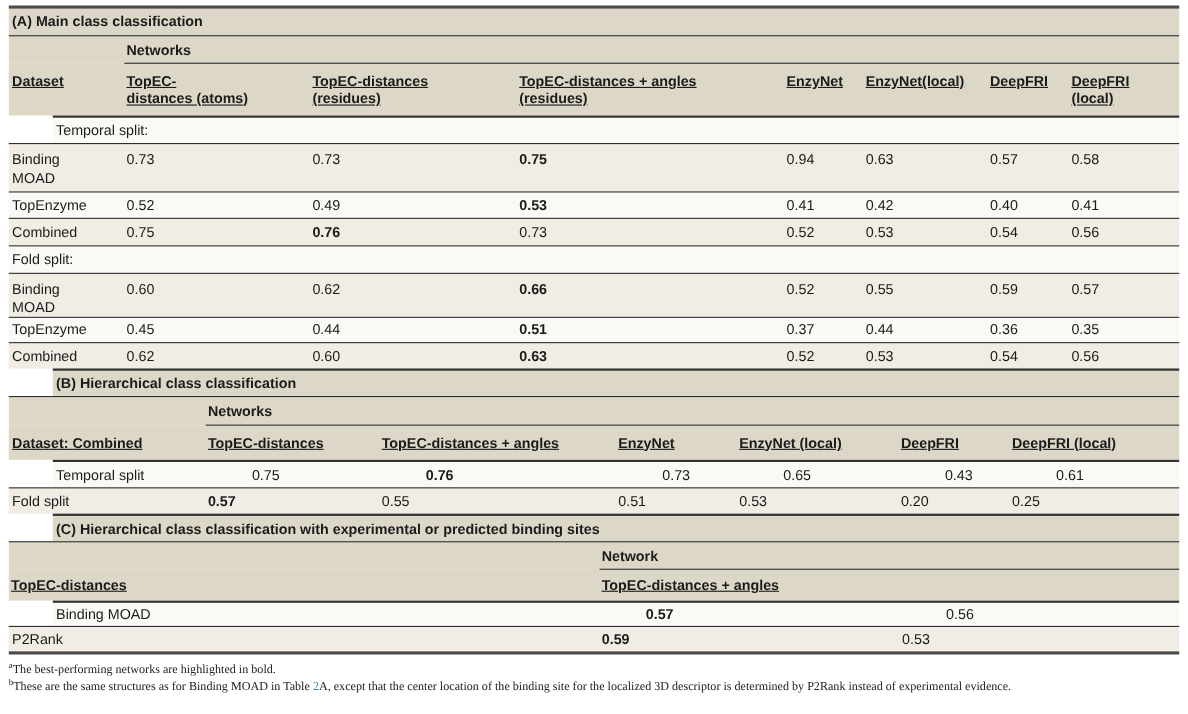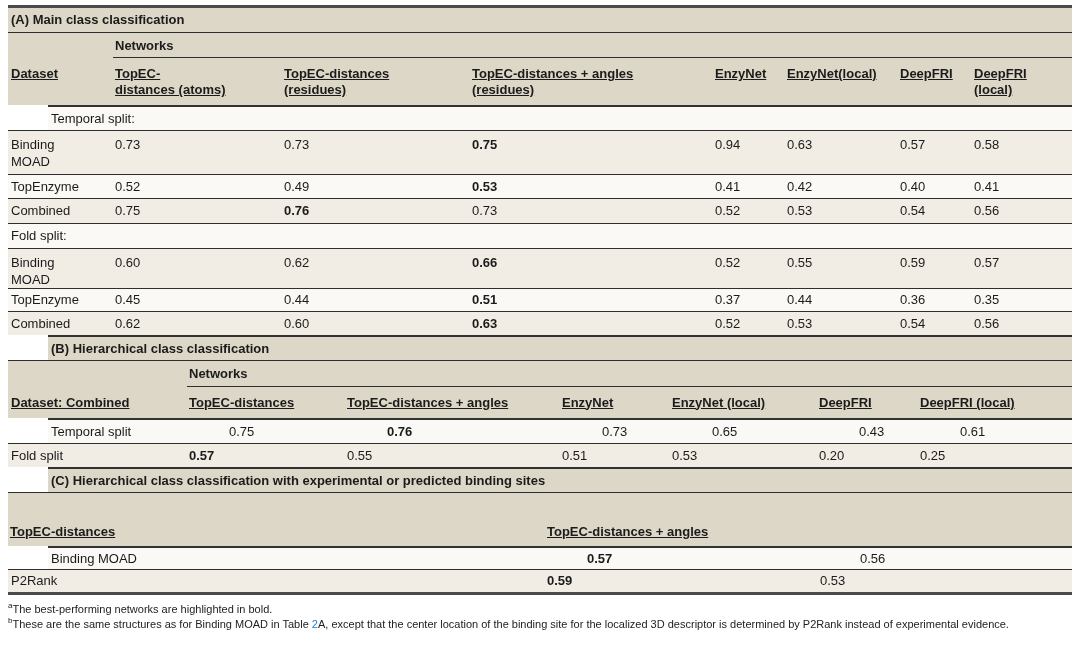--- a/index.html
+++ b/index.html
@@ -34,21 +34,21 @@
   .top { align-items:start; }
   .top .c { padding-top:8px; }
   .dtop { align-items:start; }
   .dtop .c { padding-top:5px; line-height:17px; }
 
   .nspan { grid-column:2/-1; align-self:stretch; display:flex; align-items:center;
            border-bottom:1px solid #2e2e2e; font-weight:700; padding-left:2px; }
   .ncell1 { align-self:stretch; }
 
   .fnotes { margin-top:7px; width:1064px; font-size:11px; line-height:14.5px; color:#222; }
-  .fn { margin:0; }
+  .fn { margin:0;font-family:Liberation Serif, serif; }
   .fn sup { font-size:8px; line-height:0; }
   .ref { color:#2380d8; text-decoration:none; cursor:pointer; }
 </style>
 </head>
 <body>
 
 <div class="wrap">
   <div class="tbl">
 
     <div class="row g1 bg-h h24">
@@ -189,20 +189,21 @@
       <div class="c">0.20</div>
       <div class="c">0.25</div>
     </div>
 
     <div class="row g1 bg-h h25 bt2">
       <div class="c sect-title">(C) Hierarchical class classification with experimental or predicted binding sites</div>
     </div>
 
     <div class="row gc bg-h h26 bt1">
       <div class="c ncell1"></div>
+      <div class="nspan">Network</div>
     </div>
 
     <div class="row gc bg-h h28">
       <div class="c hd">TopEC-distances</div>
       <div class="c hd">TopEC-distances + angles</div>
     </div>
 
     <div class="row gc bg-w h23 bt2">
       <div class="c lab">Binding MOAD</div>
       <div class="c bold">0.57</div>

